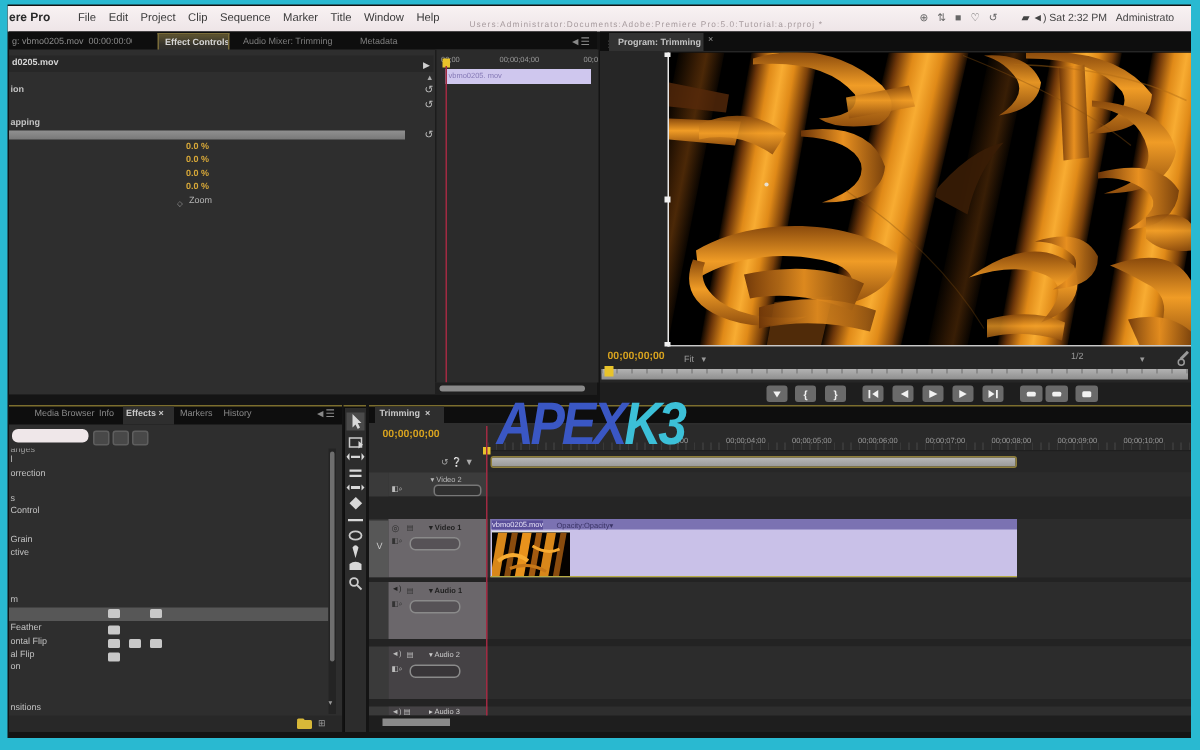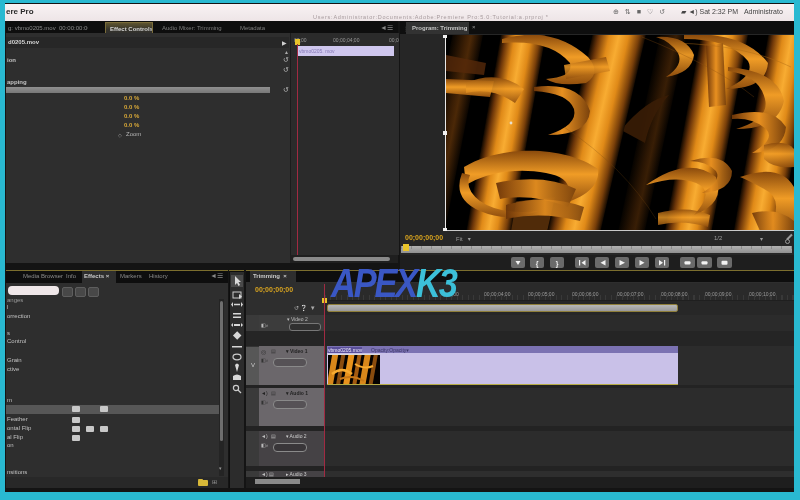--- a/index.html
+++ b/index.html
@@ -8,20 +8,21 @@
   #win{position:absolute;left:5px;top:3px;width:789px;height:489px;background:#141414;overflow:hidden;}
   .abs{position:absolute;}
   .txt{position:absolute;white-space:nowrap;}
 </style>
 </head>
 <body>
 <div id="win">
 
   <div class="abs" id="menubar" style="left:0;top:1px;width:789px;height:17px;background:linear-gradient(#f8f2f3,#eee5e7);">
     <div class="txt" style="left:1px;top:3px;font-size:8px;font-weight:bold;color:#2a2a2a;">ere Pro</div>
+    <div class="txt" style="left:47px;top:3px;font-size:7.5px;color:#3a3a3a;">File&nbsp;&nbsp;&nbsp;&nbsp;Edit&nbsp;&nbsp;&nbsp;&nbsp;Project&nbsp;&nbsp;&nbsp;&nbsp;Clip&nbsp;&nbsp;&nbsp;&nbsp;Sequence&nbsp;&nbsp;&nbsp;&nbsp;Marker&nbsp;&nbsp;&nbsp;&nbsp;Title&nbsp;&nbsp;&nbsp;&nbsp;Window&nbsp;&nbsp;&nbsp;&nbsp;Help</div>
     <div class="txt" style="left:608px;top:4px;font-size:7px;color:#666;letter-spacing:6px;">⊕⇅■♡↺</div>
     <div class="txt" style="left:676px;top:4px;font-size:7px;color:#444;">▰ ◄) Sat 2:32 PM&nbsp;&nbsp;&nbsp;Administrato</div>
     <div class="txt" style="left:308px;top:10px;font-size:5.5px;letter-spacing:0.75px;color:#a69a9d;">Users:Administrator:Documents:Adobe:Premiere Pro:5.0:Tutorial:a.prproj *</div>
   </div>
 
   <div class="abs" id="tl" style="left:1px;top:18px;width:392px;height:242px;background:#0e0e0e;">
 
     <div class="abs" style="left:0;top:0;width:82px;height:13px;overflow:hidden;">
       <div class="txt" style="left:2px;top:4px;font-size:6px;color:#8a8a8a;">g: vbmo0205.mov&nbsp; 00:00:00:00</div>
     </div>

